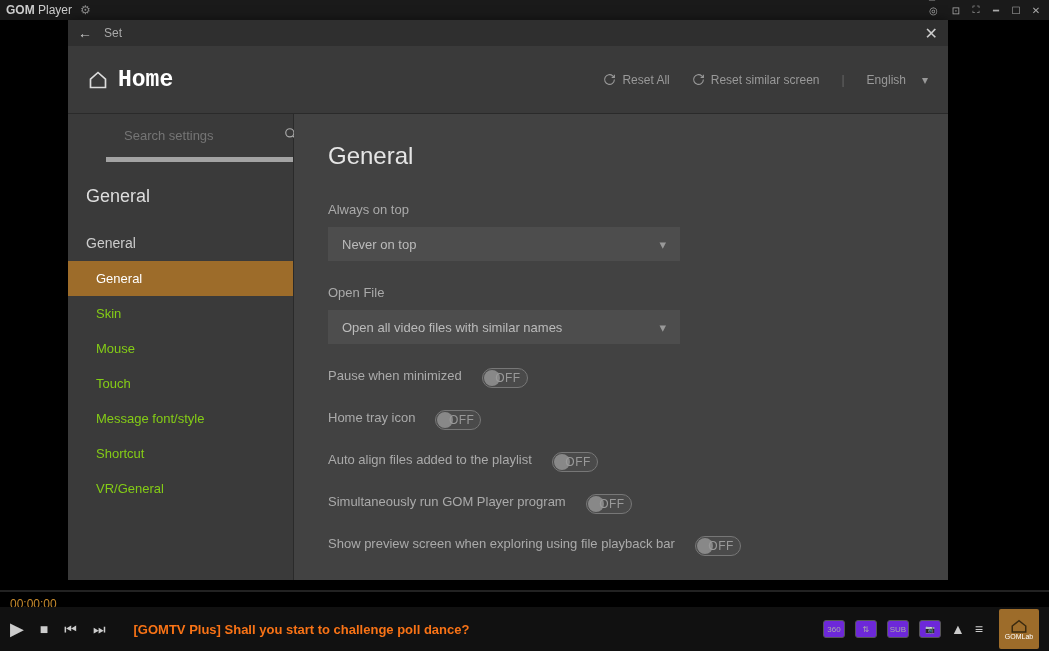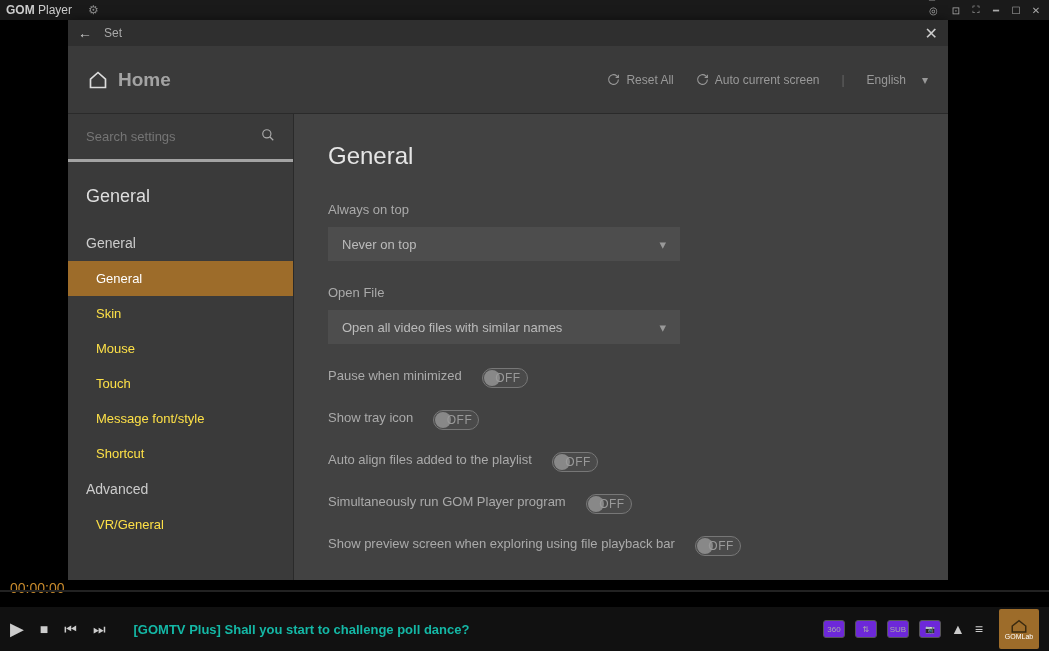--- a/index.html
+++ b/index.html
@@ -1,76 +1,76 @@
 <!DOCTYPE html>
 <html><head>
 <meta charset="utf-8">
 <style>
 * { box-sizing: border-box; margin: 0; padding: 0; font-family: Arial, sans-serif; }
 body { background: #000; width: 1049px; height: 651px; overflow: hidden; position: relative; color: #aaa; }
 
 
 .titlebar { height: 20px; background: #1a1a1a; display: flex; align-items: center; padding: 0 6px; justify-content: space-between; }
-.titlebar-left { display: flex; gap: 16px; }
+.titlebar-left { display: flex; gap: 8px; }
 .app-title { color: #ccc; font-size: 12px; font-weight: bold; }
 .app-title .player { font-weight: normal; }
 .titlebar-right { display: flex; align-items: center; gap: 6px; }
 .win-icon { width: 14px; height: 12px; display: flex; align-items: center; justify-content: center; color: #aaa; font-size: 10px; cursor: pointer; }
 .gear-icon { color: #888; font-size: 12px; cursor: pointer; }
 
 
 .dialog { position: absolute; left: 68px; top: 20px; width: 880px; height: 560px; background: #3a3a3a; display: flex; flex-direction: column; box-shadow: 0 0 10px rgba(0,0,0,.5); }
 .dialog-top { height: 26px; background: #2f2f2f; display: flex; align-items: center; justify-content: space-between; padding: 0 10px; }
 .dialog-top-left { display: flex; align-items: center; gap: 12px; }
 .back-arrow { color: #ccc; font-size: 14px; cursor: pointer; }
 .dialog-label { color: #aaa; font-size: 12px; }
 .close-x { color: #ccc; font-size: 16px; cursor: pointer; }
 
 .dialog-header { height: 68px; background: #3a3a3a; display: flex; align-items: center; justify-content: space-between; padding: 0 20px; border-bottom: 1px solid #2a2a2a; }
 .home-group { display: flex; align-items: center; gap: 10px; color: #e5e5e5; }
 .home-icon-svg { width: 20px; height: 20px; }
-.home-label { font-size: 19px; font-weight: bold; color: #a3a3a3; }
+.home-label { font-size: 23px; font-weight: bold; color: #ffffff; font-family: Liberation Mono, monospace; }
 .header-actions { display: flex; align-items: center; gap: 22px; font-size: 12px; color: #999; }
 .header-actions .action { display: flex; align-items: center; gap: 6px; cursor: pointer; }
 .header-actions .divider { color: #666; }
 .lang-select { display: flex; align-items: center; gap: 16px; cursor: pointer; color: #999; }
 .reset-svg { width: 13px; height: 13px; }
 
 .dialog-body { flex: 1; display: flex; overflow: hidden; }
 .sidebar { width: 226px; background: #3a3a3a; border-right: 1px solid #2a2a2a; display: flex; flex-direction: column; }
-.search-row { height: 48px; display: flex; align-items: center; padding: 0 18px; justify-content: space-between; border-bottom: 3px solid #a3a3a3; }
+.search-row { height: 48px; display: flex; align-items: center; padding: 0 18px; justify-content: space-between; border-bottom: 5px solid #a3a3a3; margin-left: 38px; }
 .search-row input { background: transparent; border: none; color: #999; font-size: 13px; outline: none; width: 160px; }
 .search-row .mag { color: #999; font-size: 14px; }
 
 .side-content { padding: 24px 0 0 0; }
 .side-cat { color: #ddd; font-size: 18px; padding: 0 18px 18px; }
 .side-sec { color: #ccc; font-size: 14px; padding: 10px 18px; cursor: pointer; }
-.side-item { color: #fde047; font-size: 13px; padding: 10px 14px 10px 28px; cursor: pointer; }
+.side-item { color: #84cc16; font-size: 13px; padding: 10px 14px 10px 28px; cursor: pointer; }
 .side-item.active { background: #9d6c2a; color: #fff; }
 
 .main { flex: 1; background: #424242; padding: 28px 34px; overflow: auto; }
 .main-title { color: #e5e5e5; font-size: 24px; margin-bottom: 32px; }
 .field-label { color: #aaa; font-size: 13px; margin-bottom: 10px; }
 .select { width: 352px; height: 34px; background: #4d4d4d; display: flex; align-items: center; justify-content: space-between; padding: 0 14px; color: #bbb; font-size: 13px; cursor: pointer; margin-bottom: 24px; }
 .select .caret { color: #999; }
 
 .toggle-row { display: flex; align-items: flex-start; gap: 20px; margin-bottom: 22px; }
 .toggle-label { color: #aaa; font-size: 13px; }
 .toggle { width: 46px; height: 20px; border-radius: 10px; border: 1px solid #777; background: #4a4a4a; display: flex; align-items: center; padding: 1px; cursor: pointer; position: relative; }
 .toggle .knob { width: 16px; height: 16px; border-radius: 50%; background: #888; }
 .toggle .off-text { position: absolute; right: 6px; font-size: 12px; color: #999; letter-spacing: .5px; }
 
 
-.time-bar { position: absolute; left: 10px; top: 580px; color: #c78a2c; font-size: 14px; }
+.time-bar { position: absolute; left: 10px; top: 597px; color: #c78a2c; font-size: 12px; }
 .seek-line { position: absolute; left: 0; right: 0; top: 590px; height: 2px; background: #222; }
 .controls { position: absolute; left: 0; right: 0; bottom: 0; height: 44px; background: #111; display: flex; align-items: center; padding: 0 10px; justify-content: space-between; }
 .controls-left { display: flex; align-items: center; gap: 16px; }
 .ctrl-btn { color: #ccc; font-size: 14px; cursor: pointer; }
 .play-btn { font-size: 18px; }
-.marquee { color: #14b8a6; font-size: 13px; font-weight: bold; margin-left: 12px; }
+.marquee { color: #f97316; font-size: 13px; font-weight: bold; margin-left: 12px; }
 .controls-right { display: flex; align-items: center; gap: 10px; }
 .small-btn { width: 22px; height: 18px; border: 1px solid #555; display: flex; align-items: center; justify-content: center; font-size: 8px; color: #aaa; cursor: pointer; border-radius: 3px; background: #6d28d9; }
 .gomlab { width: 40px; height: 40px; background: #9d6c2a; display: flex; flex-direction: column; align-items: center; justify-content: center; color: #fff; font-size: 7px; cursor: pointer; border-radius: 2px; margin-left: 6px; }
 .gomlab svg { width: 18px; height: 14px; }
 </style>
 </head>
 <body>
 
 <div class="titlebar">
   <div class="titlebar-left">
@@ -111,21 +111,21 @@
             <path d="M21 12a9 9 0 1 1-3-6.7L21 8"></path>
             <path d="M21 3v5h-5"></path>
           </svg>
         <span>Reset All</span>
       </span>
       <span class="action">
         <svg class="reset-svg" viewBox="0 0 24 24" fill="none" stroke="#999" stroke-width="2">
             <path d="M21 12a9 9 0 1 1-3-6.7L21 8"></path>
             <path d="M21 3v5h-5"></path>
           </svg>
-        <span>Auto current screen</span>
+        <span>Reset similar screen</span>
       </span>
       <span class="divider">|</span>
       <span class="lang-select">
         <span>English</span>
         <span>▾</span>
       </span>
     </div>
   </div>
 
   <div class="dialog-body">
@@ -141,21 +141,20 @@
       </div>
       <div class="side-content">
         <div class="side-cat">General</div>
         <div class="side-sec">General</div>
         <div class="side-item active">General</div>
         <div class="side-item">Skin</div>
         <div class="side-item">Mouse</div>
         <div class="side-item">Touch</div>
         <div class="side-item">Message font/style</div>
         <div class="side-item">Shortcut</div>
-        <div class="side-sec">Advanced</div>
         <div class="side-item">VR/General</div>
       </div>
     </div>
 
     <div class="main">
       <div class="main-title">General</div>
 
       <div class="field-label">Always on top</div>
       <div class="select">
         <span>Never on top</span>
@@ -169,21 +168,21 @@
       </div>
 
       <div class="toggle-row">
         <span class="toggle-label">Pause when minimized</span>
         <div class="toggle">
           <div class="knob"></div>
           <span class="off-text">OFF</span>
         </div>
       </div>
       <div class="toggle-row">
-        <span class="toggle-label">Show tray icon</span>
+        <span class="toggle-label">Home tray icon</span>
         <div class="toggle">
           <div class="knob"></div>
           <span class="off-text">OFF</span>
         </div>
       </div>
       <div class="toggle-row">
         <span class="toggle-label">Auto align files added to the playlist</span>
         <div class="toggle">
           <div class="knob"></div>
           <span class="off-text">OFF</span>

